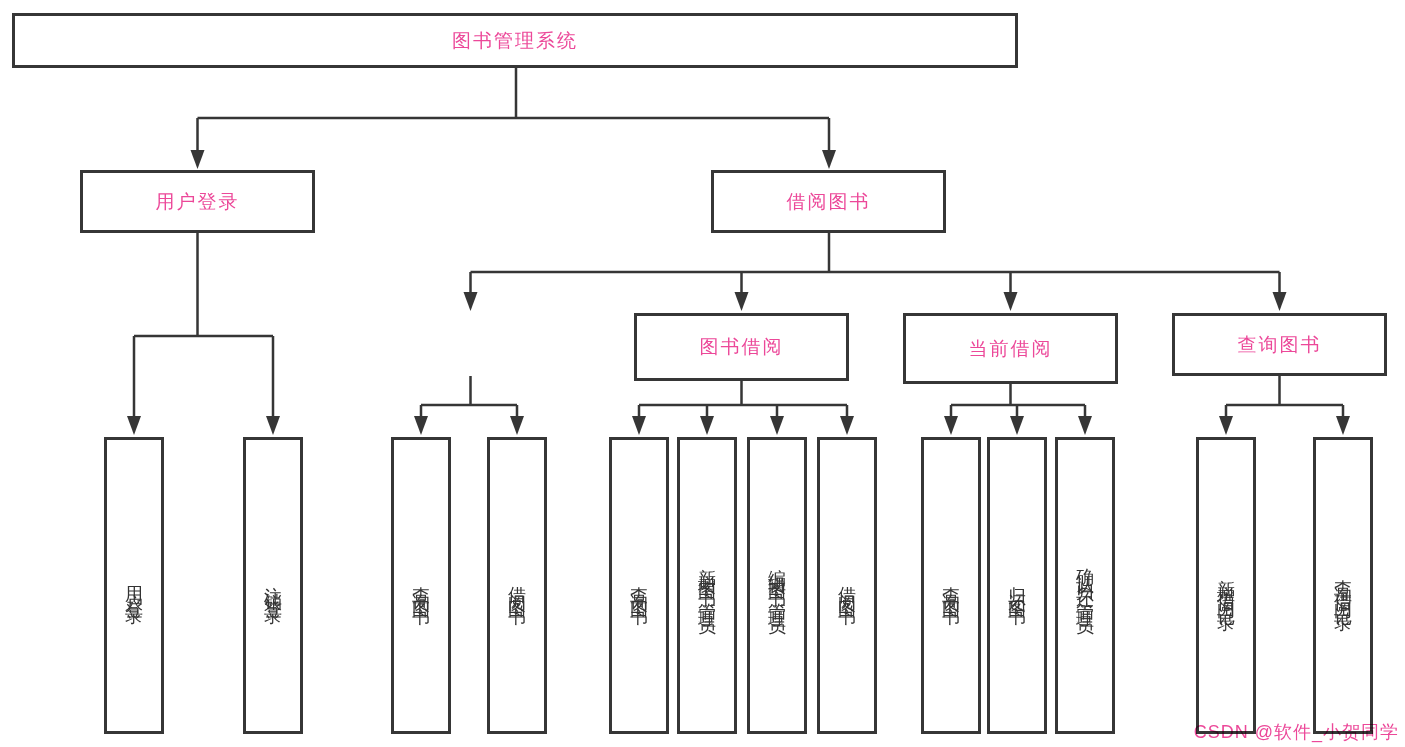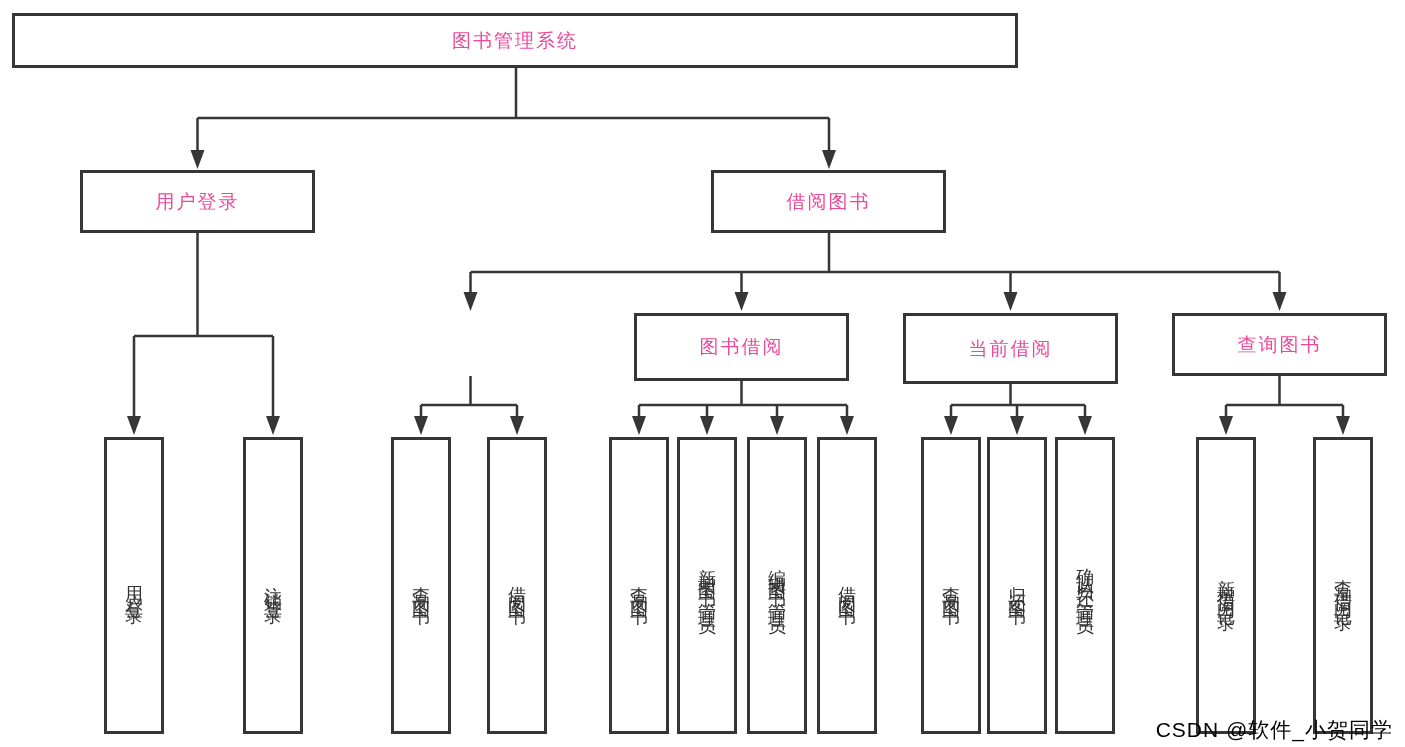--- a/index.html
+++ b/index.html
@@ -36,25 +36,25 @@
   .box.leaf span {
     writing-mode: vertical-rl;
     text-orientation: mixed;
     font-size: 18px;
     letter-spacing: 7px;
     line-height: 1;
     color: #333333;
   }
   .watermark {
     position: absolute;
-    right: 12px;
+    right: 6px;
     bottom: 3px;
-    font-size: 21px;
+    font-size: 18px;
     letter-spacing: 1px;
-    color: #000000;
+    color: #ec4899;
     mix-blend-mode: multiply;
     white-space: nowrap;
     z-index: 5;
   }
 </style>
 </head>
 <body>
 
 <div class="canvas">
 

